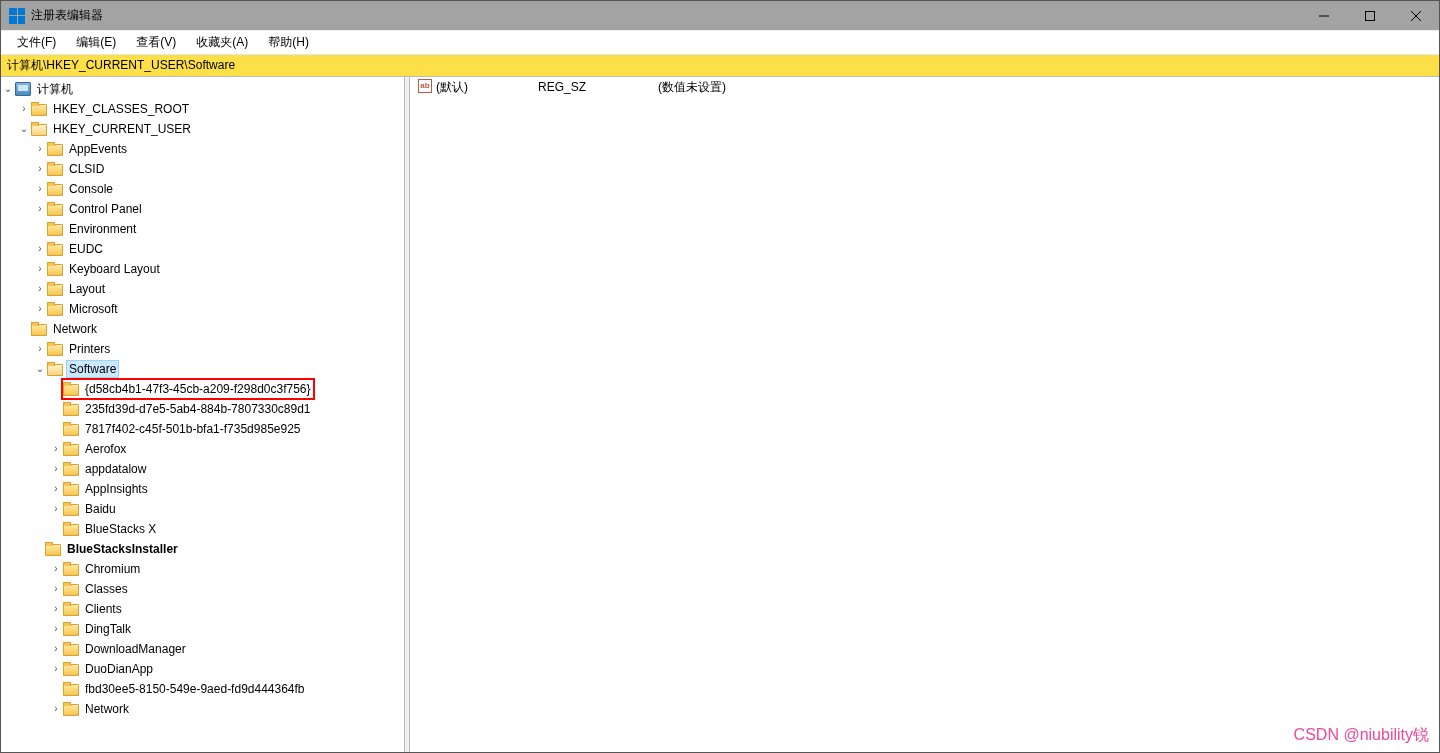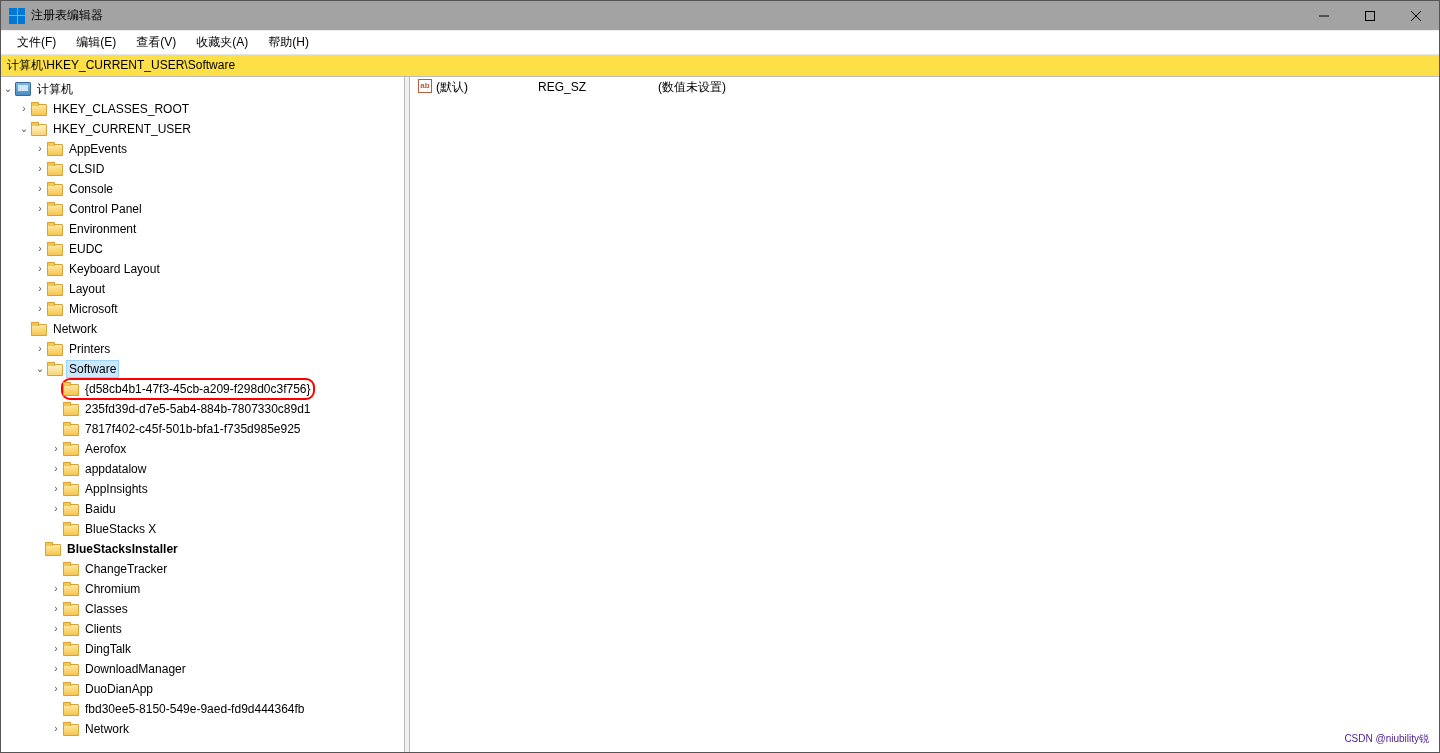--- a/index.html
+++ b/index.html
@@ -25,38 +25,38 @@
     .value-row .cell { padding: 0 8px; font-size: 12px; }
     .value-row .cell.c1 { width: 120px; display: flex; align-items: flex-start; gap: 4px; }
     .value-row .cell.c2 { width: 120px; }
     .value-row .cell.c3 { flex: 1; }
     .str-icon { width: 14px; height: 14px; border: 1px solid #b85c3f; background: #fff; display: flex; align-items: center; justify-content: center; font-size: 8px; color: #b85c3f; font-weight: bold; line-height: 1; }
     
     .tree { padding: 2px 0; }
     .node-row { display: flex; align-items: center; height: 20px; cursor: default; position: relative; }
     .node-row.selected .label { background: #cce8ff; outline: 1px solid #99d1ff; }
     .node-row.highlighted { }
-    .node-row.highlighted .label-box { outline: 2px solid #ff0000; border-radius: 7px; }
+    .node-row.highlighted .label-box { outline: 2px solid #ff0000; }
     .exp { width: 14px; height: 14px; display: flex; align-items: center; justify-content: center; color: #555; font-size: 10px; line-height: 1; cursor: default; }
     .exp.none { visibility: hidden; }
     .folder { width: 16px; height: 14px; margin-right: 4px; position: relative; }
     .folder::before { content: ""; position: absolute; left: 0; top: 2px; width: 14px; height: 10px; background: linear-gradient(#ffe9a2, #f5c64e); border: 1px solid #d9a334; border-radius: 1px 1px 0 0; }
     .folder::after { content: ""; position: absolute; left: 0; top: 0; width: 6px; height: 3px; background: #f5c64e; border: 1px solid #d9a334; border-bottom: none; border-radius: 1px 1px 0 0; }
     .folder.open::before { background: linear-gradient(#fff3cc, #f7d37a); }
     .pc-icon { width: 16px; height: 14px; margin-right: 4px; background: linear-gradient(#7fb8e0, #4a8cc4); border: 1px solid #3a6a94; border-radius: 1px; position: relative; }
     .pc-icon::after { content:""; position:absolute; left:2px; top:2px; right:2px; bottom:4px; background:#cfe6f5; }
     .label { padding: 1px 2px; font-size: 12px; }
     .label-box { display:flex; align-items:center; height: 18px; }
     
     .tree-panel::-webkit-scrollbar { width: 16px; }
     .tree-panel::-webkit-scrollbar-track { background: #f0f0f0; }
     .tree-panel::-webkit-scrollbar-thumb { background: #c1c1c1; border: 2px solid #f0f0f0; border-radius: 8px; }
     .tree-panel::-webkit-scrollbar-button { height: 16px; background: #f0f0f0; }
     
-    .watermark { position: absolute; right: 10px; bottom: 6px; color: #4c1d95; font-size: 10px; font-family: "Segoe UI", sans-serif; pointer-events: none; }
+    .watermark { position: absolute; right: 10px; bottom: 6px; color: #ec4899; font-size: 16px; font-family: "Segoe UI", sans-serif; pointer-events: none; }
   </style>
 </head>
 <body>
 
 <div class="titlebar">
   <div class="app-icon">
       <span></span>
       <span></span>
       <span></span>
       <span></span>
@@ -259,27 +259,20 @@
           </span>
         </div>
         <div class="node-row" style="padding-left: 30px; font-weight: bold;">
           <span class="exp none">›</span>
           <span class="label-box">
             <span class="folder"></span>
             <span class="label">BlueStacksInstaller</span>
           </span>
         </div>
         <div class="node-row" style="padding-left: 48px;">
-          <span class="exp none">›</span>
-          <span class="label-box">
-            <span class="folder"></span>
-            <span class="label">ChangeTracker</span>
-          </span>
-        </div>
-        <div class="node-row" style="padding-left: 48px;">
           <span class="exp">›</span>
           <span class="label-box">
             <span class="folder"></span>
             <span class="label">Chromium</span>
           </span>
         </div>
         <div class="node-row" style="padding-left: 48px;">
           <span class="exp">›</span>
           <span class="label-box">
             <span class="folder"></span>

